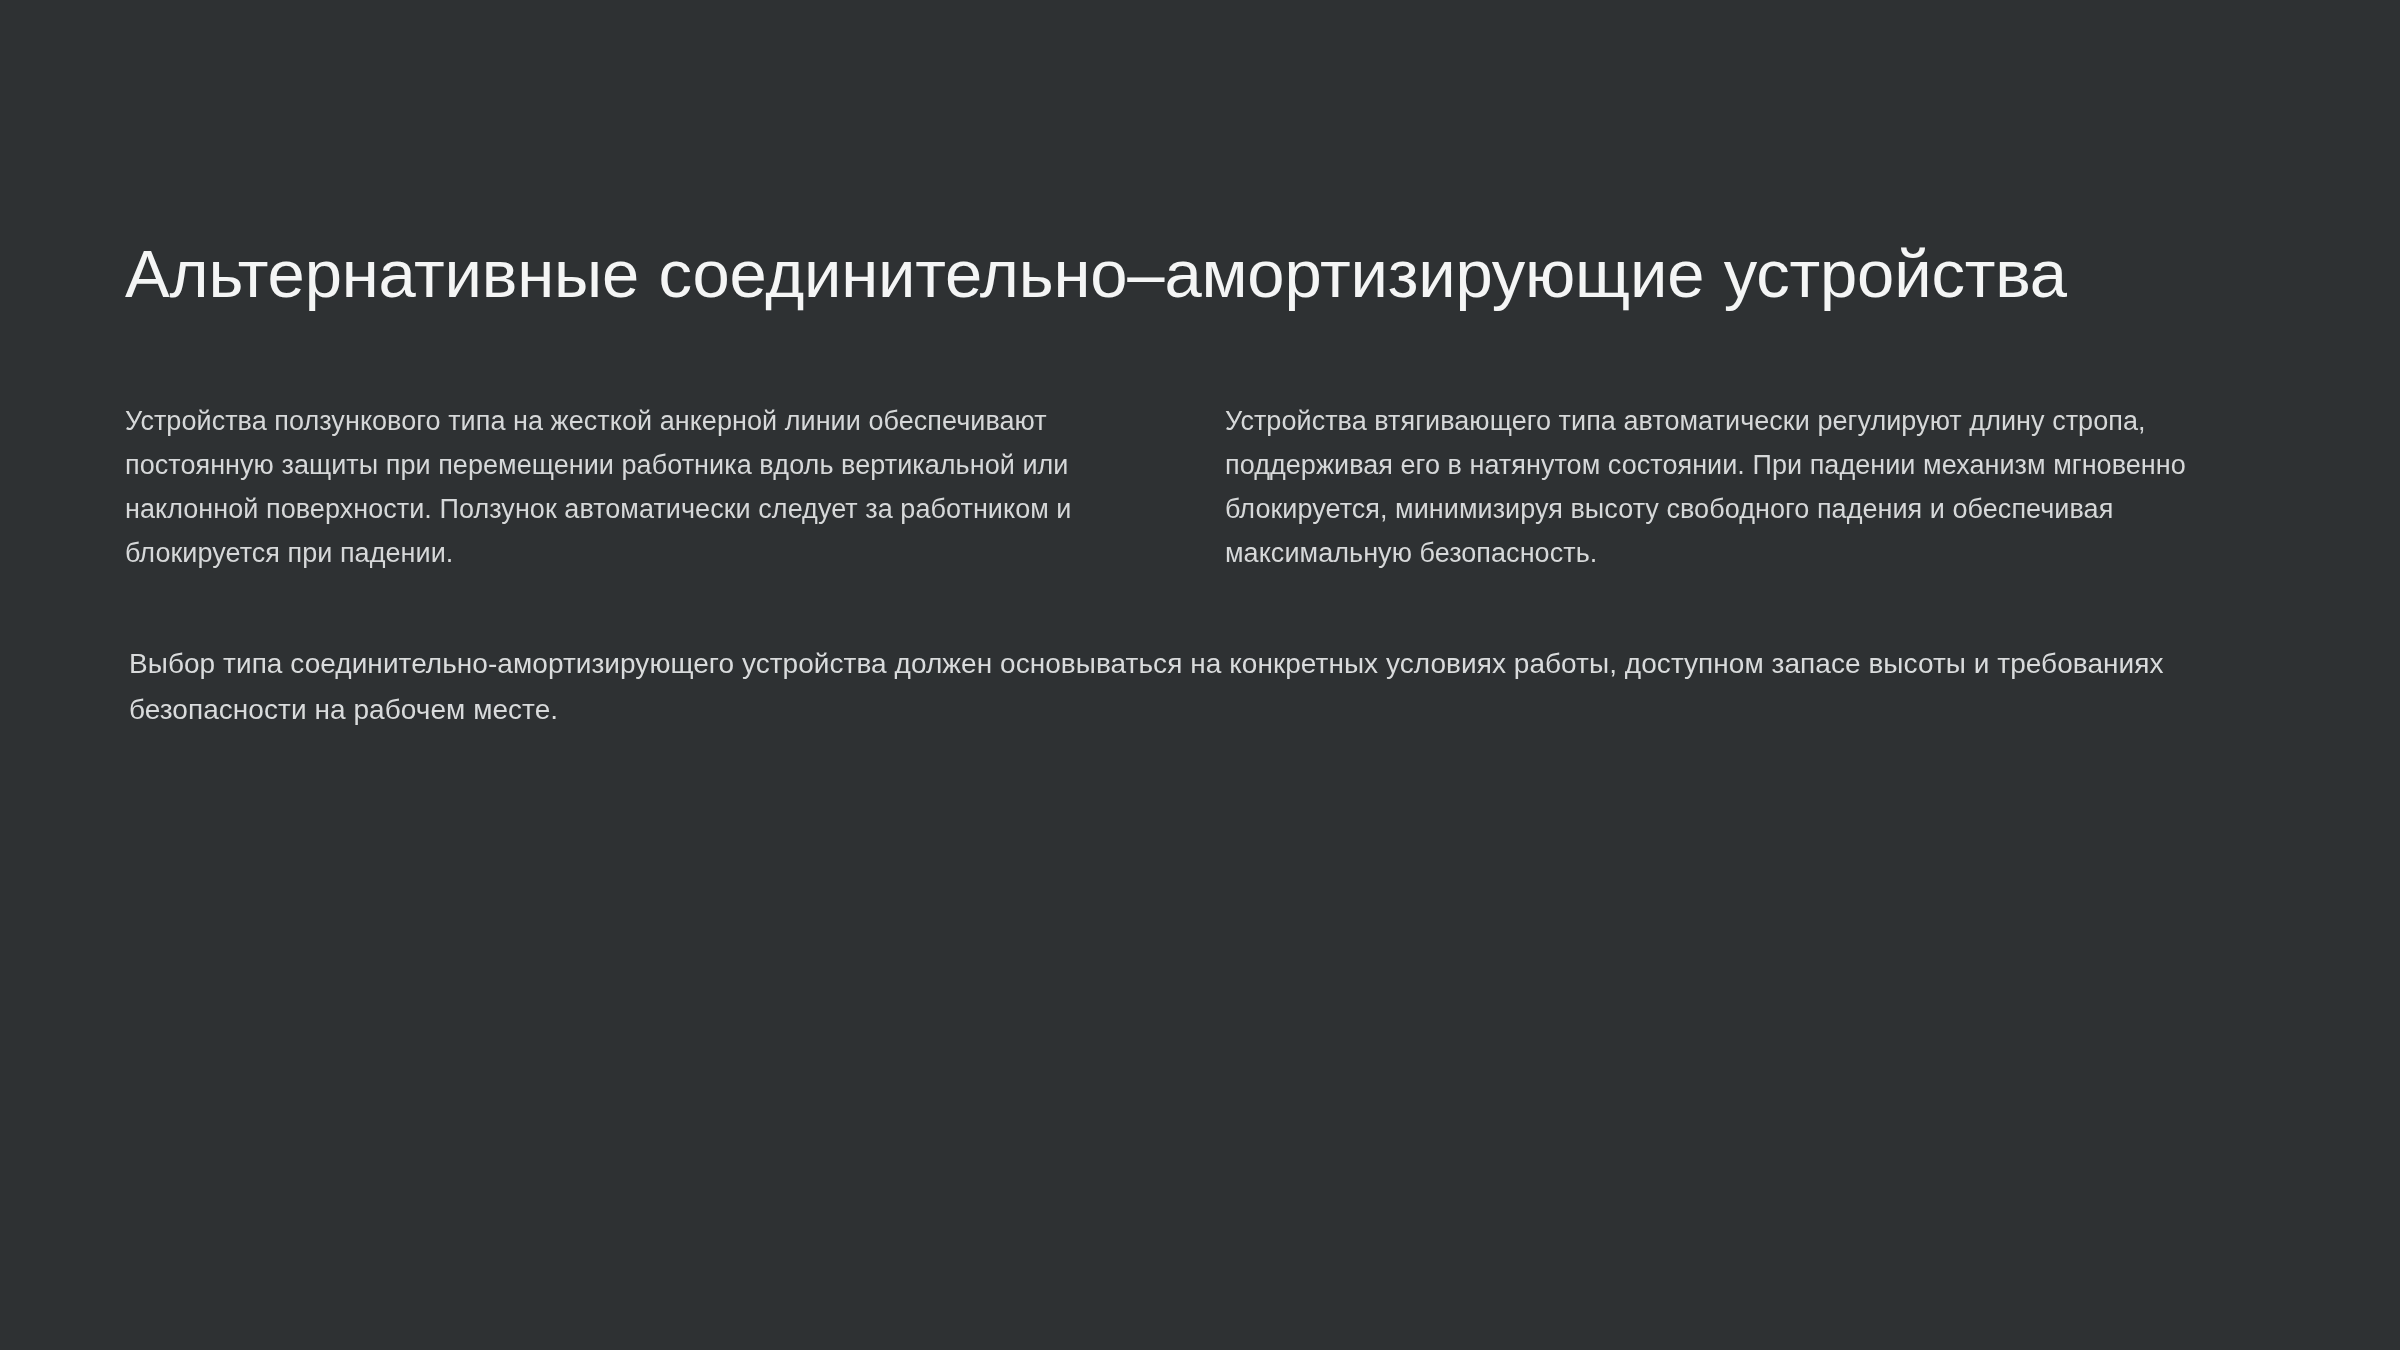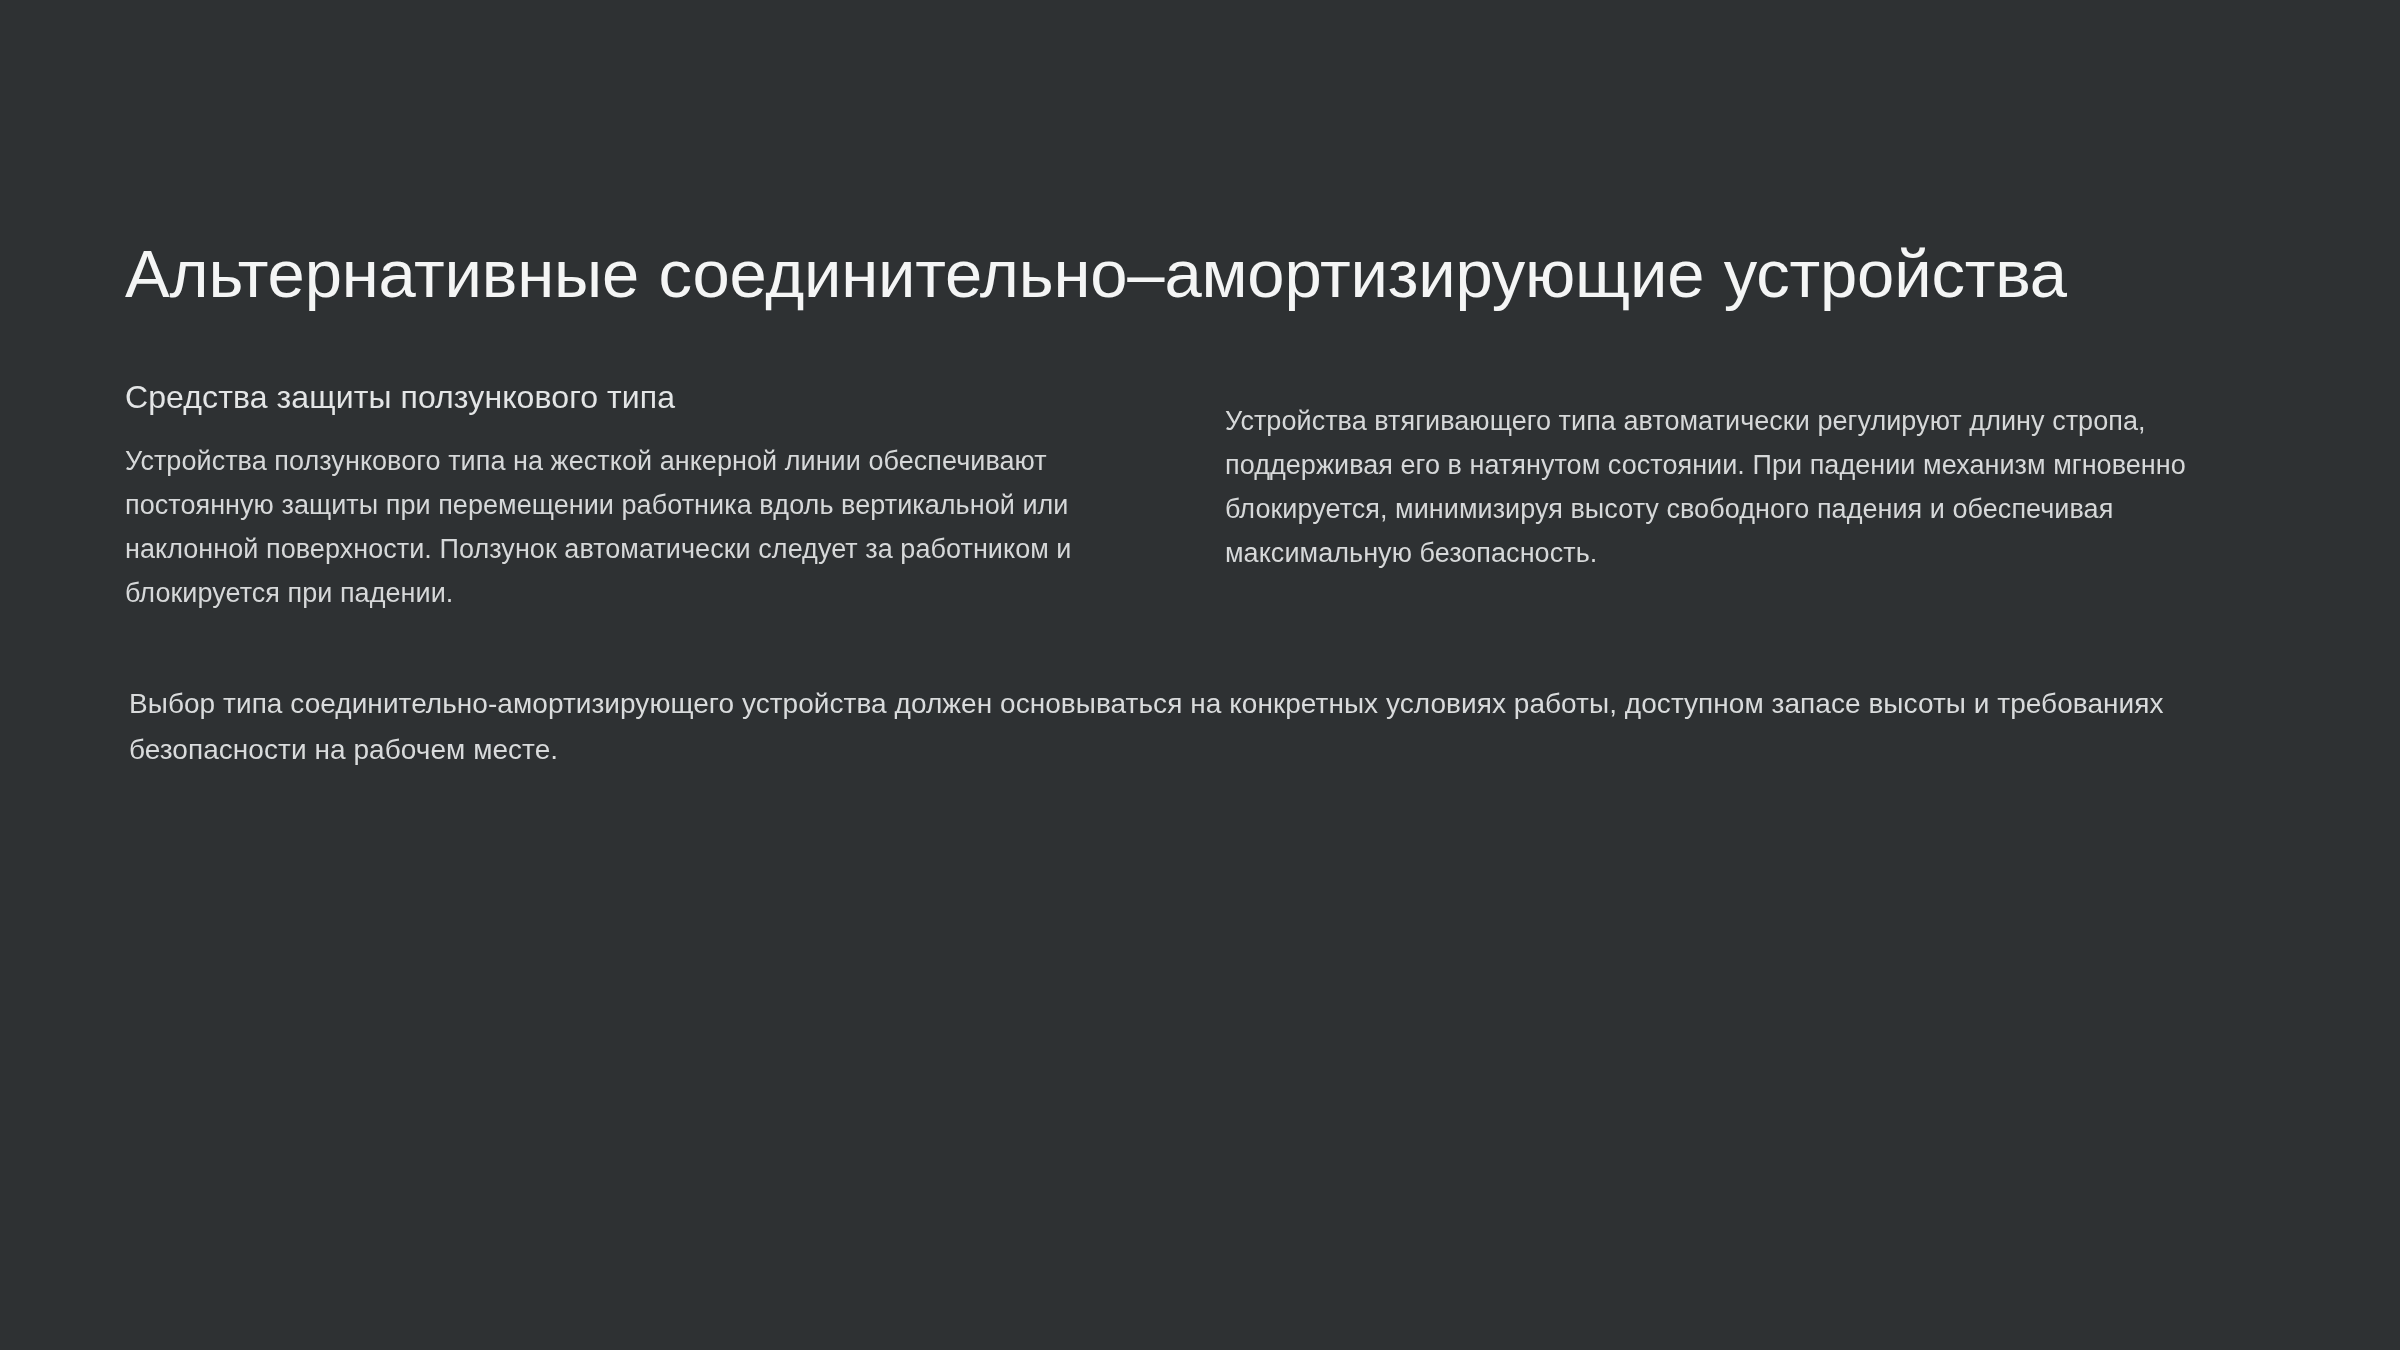--- a/index.html
+++ b/index.html
@@ -101,21 +101,20 @@
 
 <div class="slide">
   <div class="content">
 
     <h1 class="slide-title">Альтернативные соединительно–амортизирующие устройства</h1>
 
 
     <div class="columns">
 
       <div class="column">
-        <h2 class="column-heading">Средства защиты ползункового типа</h2>
         <p class="column-body">Устройства ползункового типа на жесткой анкерной линии обеспечивают постоянную защиты при перемещении работника вдоль вертикальной или наклонной поверхности. Ползунок автоматически следует за работником и блокируется при падении.</p>
       </div>
 
       <div class="column">
         <p class="column-body">Устройства втягивающего типа автоматически регулируют длину стропа, поддерживая его в натянутом состоянии. При падении механизм мгновенно блокируется, минимизируя высоту свободного падения и обеспечивая максимальную безопасность.</p>
       </div>
 
     </div>
 
     <p class="closing">Выбор типа соединительно-амортизирующего устройства должен основываться на конкретных условиях работы, доступном запасе высоты и требованиях безопасности на рабочем месте.</p>

